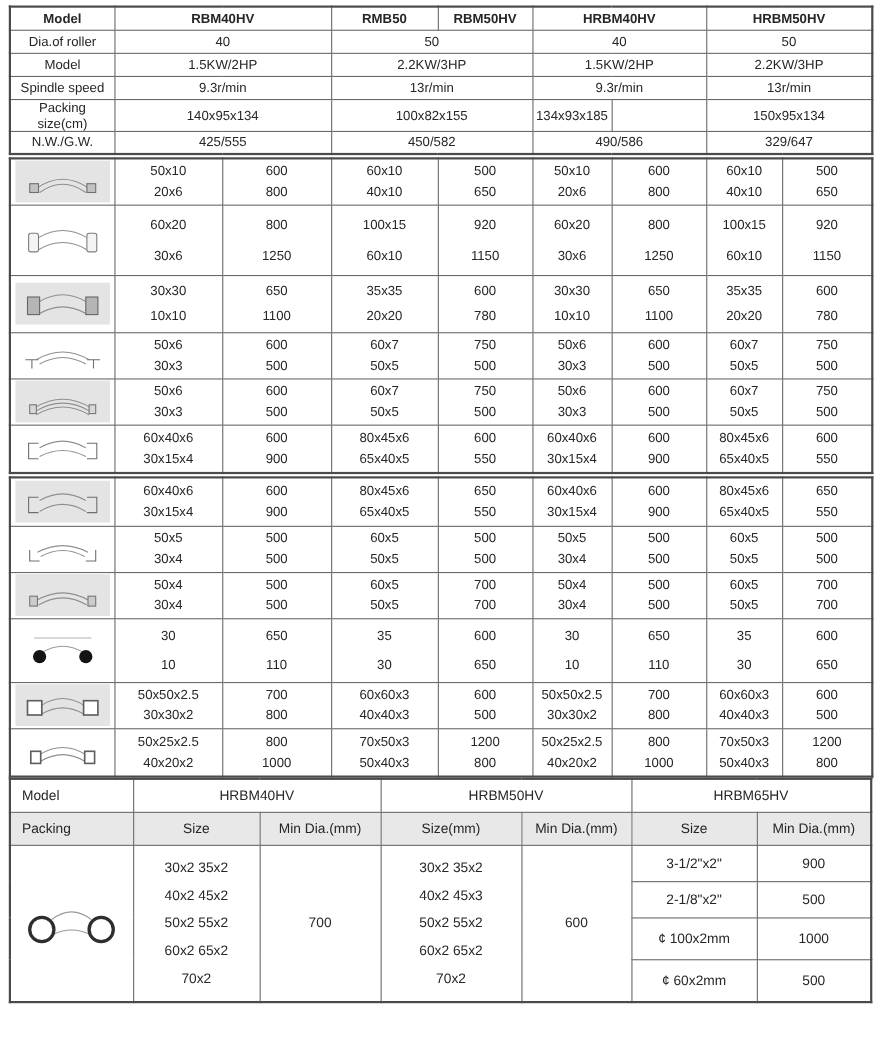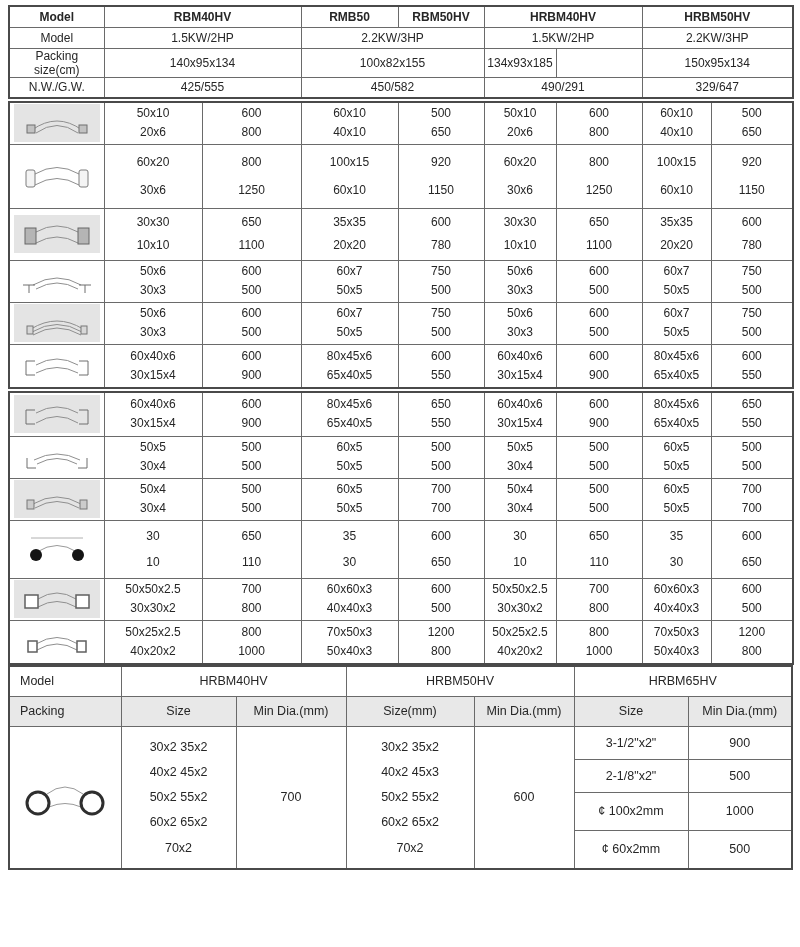--- a/index.html
+++ b/index.html
@@ -71,39 +71,53 @@
         <tbody>
           <tr class="bold">
             <th>Model</th>
             <td colspan="2">RBM40HV</td>
             <td colspan="1">RMB50</td>
             <td colspan="1">RBM50HV</td>
             <td colspan="2">HRBM40HV</td>
             <td colspan="2">HRBM50HV</td>
           </tr>
           <tr>
+            <th>Dia.of roller</th>
+            <td colspan="2">40</td>
+            <td colspan="2">50</td>
+            <td colspan="2">40</td>
+            <td colspan="2">50</td>
+          </tr>
+          <tr>
             <th>Model</th>
             <td colspan="2">1.5KW/2HP</td>
             <td colspan="2">2.2KW/3HP</td>
             <td colspan="2">1.5KW/2HP</td>
             <td colspan="2">2.2KW/3HP</td>
+          </tr>
+          <tr>
+            <th>Spindle speed</th>
+            <td colspan="2">9.3r/min</td>
+            <td colspan="2">13r/min</td>
+            <td colspan="2">9.3r/min</td>
+            <td colspan="2">13r/min</td>
           </tr>
           <tr>
             <th>Packing size(cm)</th>
             <td colspan="2">140x95x134</td>
             <td colspan="2">100x82x155</td>
             <td colspan="1">134x93x185</td>
             <td colspan="1"></td>
             <td colspan="2">150x95x134</td>
           </tr>
           <tr>
             <th>N.W./G.W.</th>
             <td colspan="2">425/555</td>
             <td colspan="2">450/582</td>
-            <td colspan="2">490/291</td>
+            <td colspan="2">490/586</td>
             <td colspan="2">329/647</td>
           </tr>
         </tbody>
       </table>
     <table class="grid sect" id="capTableA">
         <colgroup>
           <col style="width:95px">
           <col style="width:98px">
           <col style="width:99px">
           <col style="width:97px">

